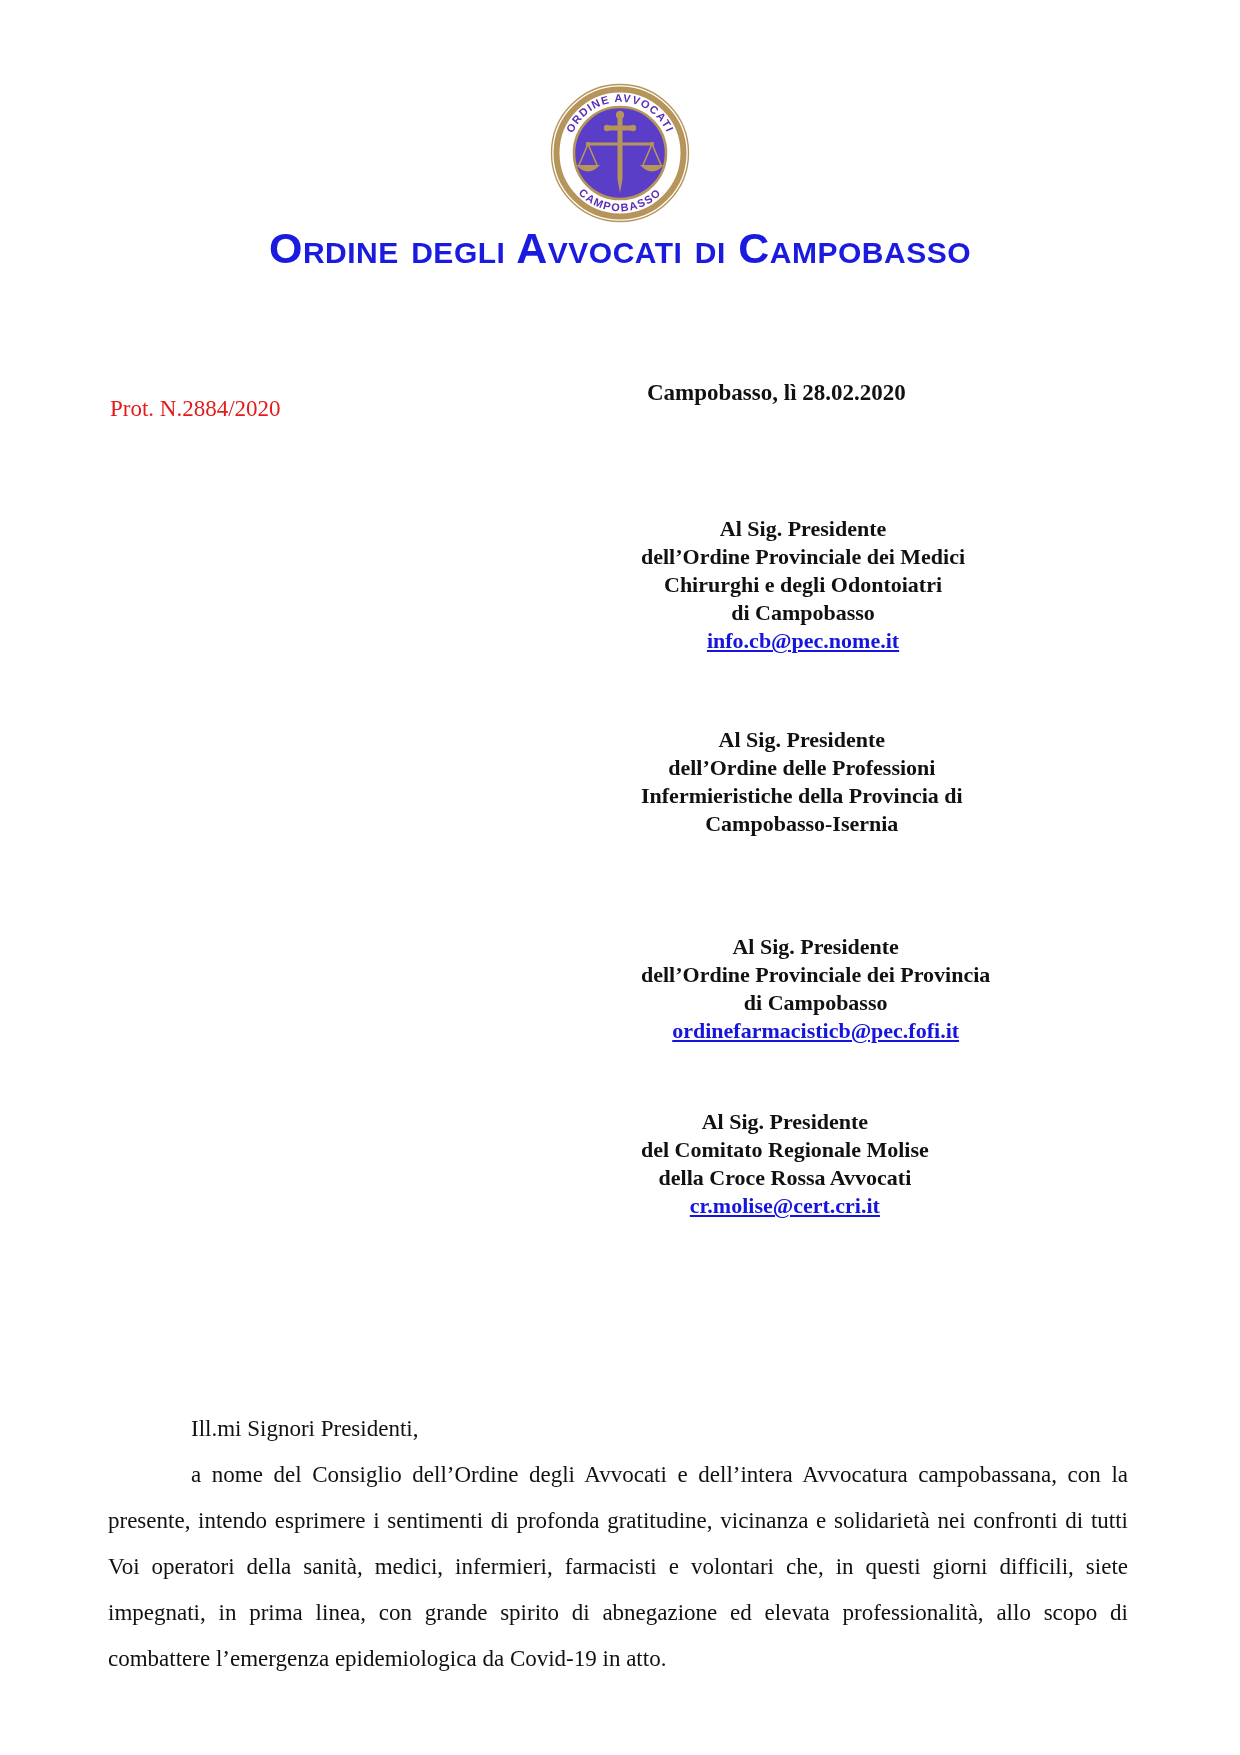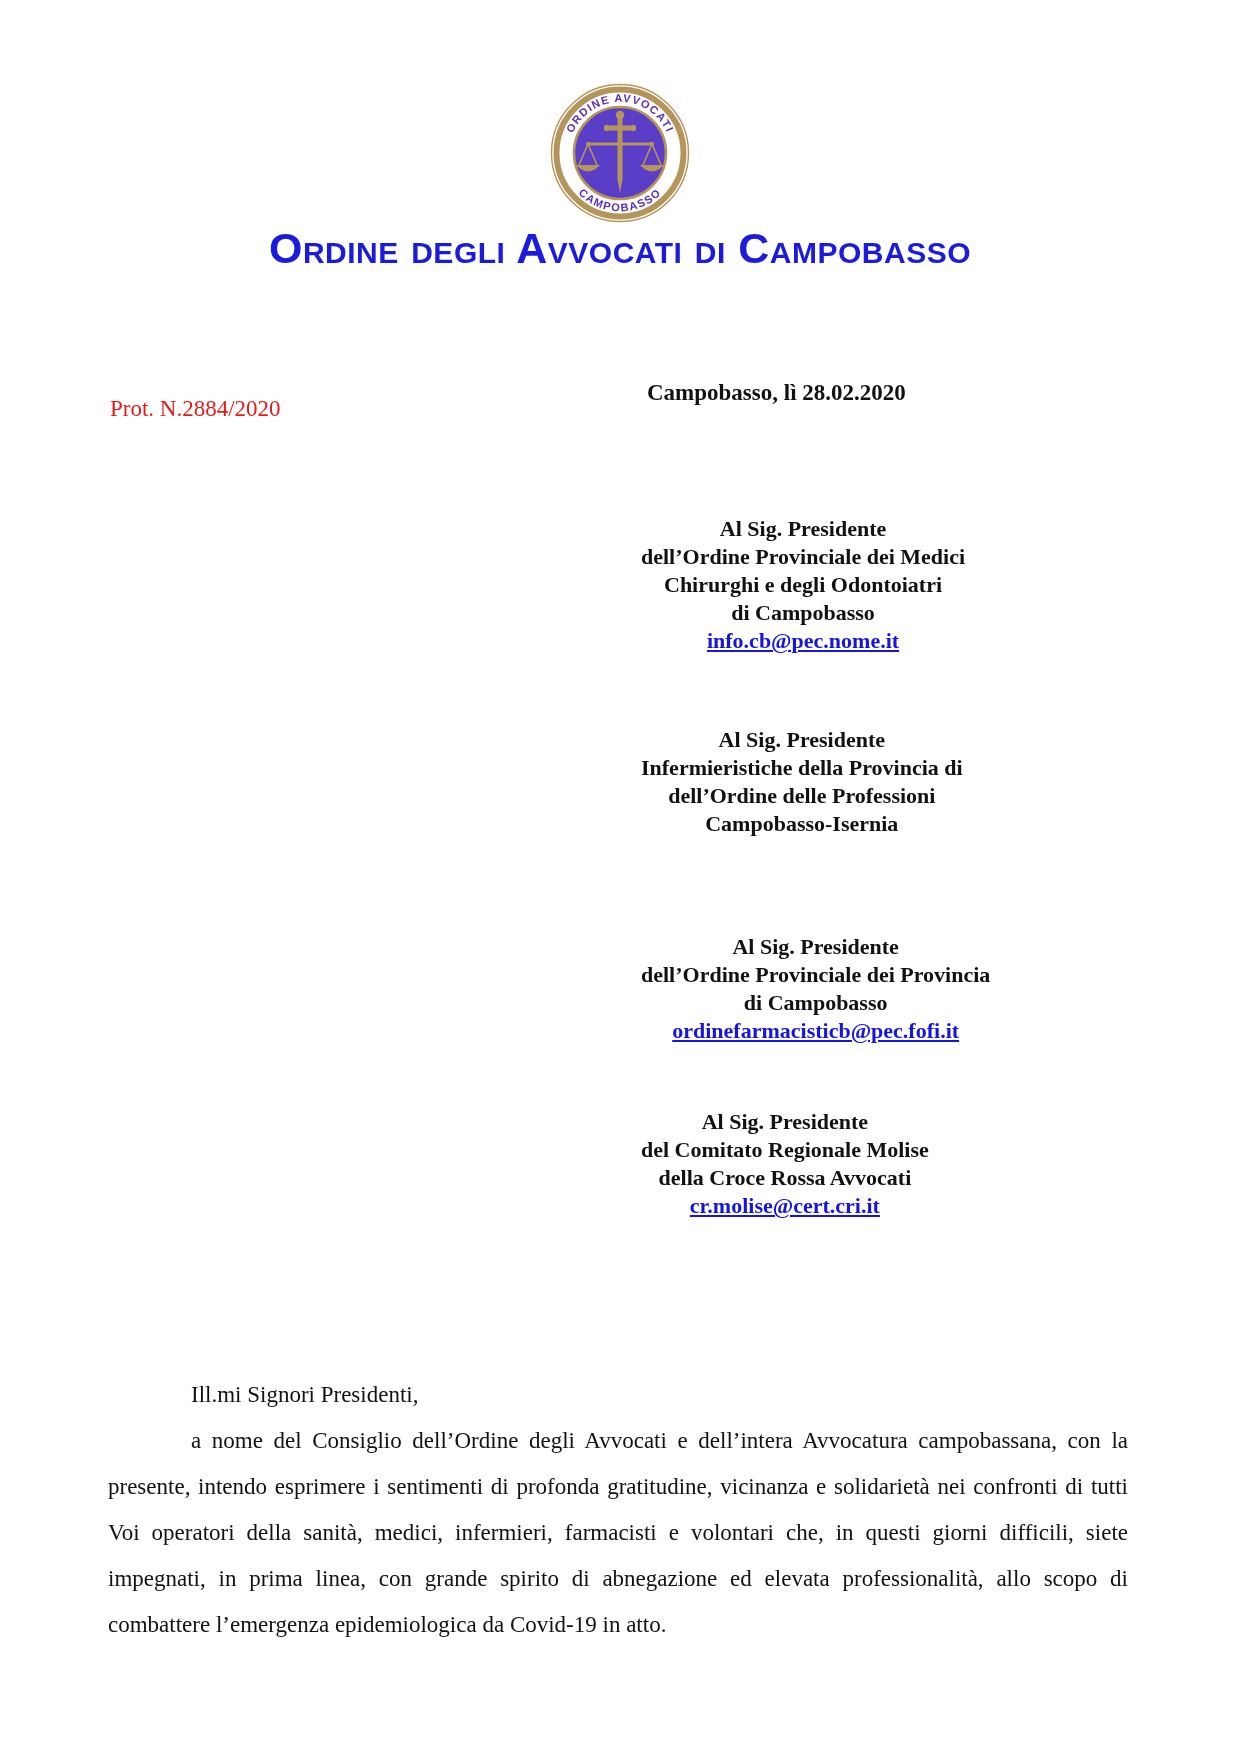--- a/index.html
+++ b/index.html
@@ -79,21 +79,21 @@
     color: var(--link-blue, #1515dd);
     font-weight: bold;
     text-decoration: underline;
     cursor: pointer;
   }
 
   
   .letter-body {
     position: absolute;
     left: 108px;
-    top: 1372px;
+    top: 1406px;
     width: 1020px;
     font-size: 23px;
     line-height: 46px;
     color: #111;
   }
   .letter-body p { margin: 0; text-indent: 83px; }
   .letter-body .para { text-align: justify; }
 </style>
 </head>
 <body>
@@ -141,22 +141,22 @@
   <div class="addr addr-1">
     <div>Al Sig. Presidente</div>
     <div>dell’Ordine Provinciale dei Medici</div>
     <div>Chirurghi e degli Odontoiatri</div>
     <div>di Campobasso</div>
     <div><a class="email">info.cb@pec.nome.it</a></div>
   </div>
 
   <div class="addr addr-2">
     <div>Al Sig. Presidente</div>
+    <div>dell’Ordine delle Professioni</div>
     <div>Infermieristiche della Provincia di</div>
-    <div>dell’Ordine delle Professioni</div>
     <div>Campobasso-Isernia</div>
   </div>
 
   <div class="addr addr-3">
     <div>Al Sig. Presidente</div>
     <div>dell’Ordine Provinciale dei Provincia</div>
     <div>di Campobasso</div>
     <div><a class="email">ordinefarmacisticb@pec.fofi.it</a></div>
   </div>
 

